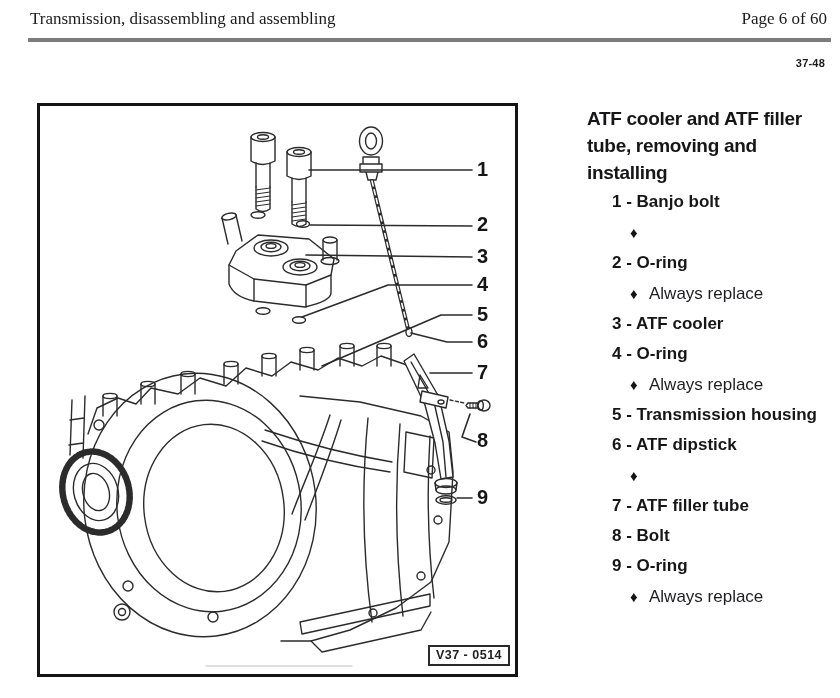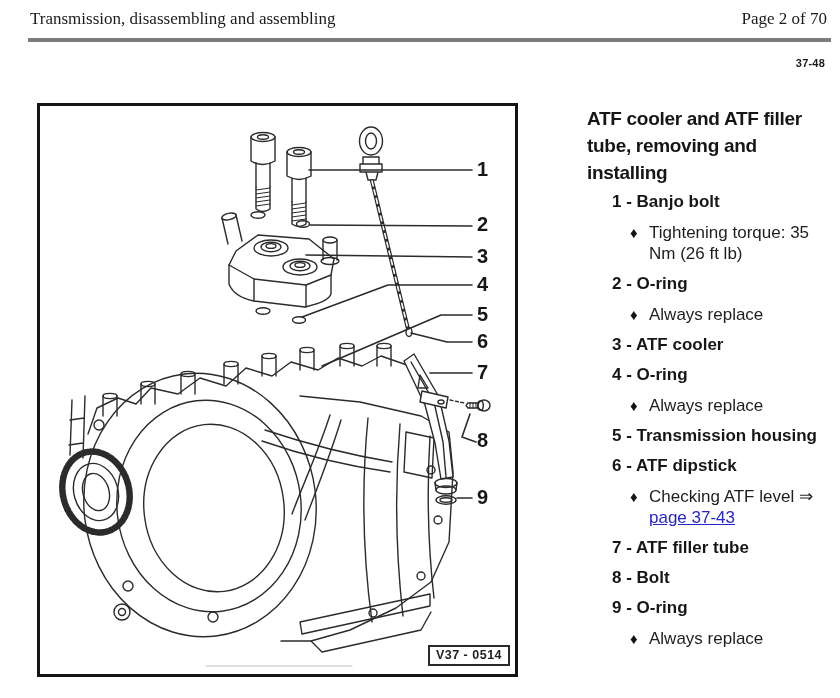--- a/index.html
+++ b/index.html
@@ -33,21 +33,21 @@
   .note .bullet{flex:0 0 19px;font-size:15px;line-height:21px;color:#141414;}
   .note .ntext{flex:1;}
   .page-link{color:#2525cf;text-decoration:underline;cursor:pointer;}
 </style>
 </head>
 <body>
 
 <div id="page">
 
   <div class="hdr-title">Transmission, disassembling and assembling</div>
-  <div class="hdr-page">Page 2 of 70</div>
+  <div class="hdr-page">Page 6 of 60</div>
   <div class="hdr-rule"></div>
   <div class="sec-num">37-48</div>
 
   <div class="fig-box">
     <svg viewBox="40 106 475 568" xmlns="http://www.w3.org/2000/svg">
       <g stroke="#2b2b2b" fill="none" stroke-width="1.4" stroke-linejoin="round" stroke-linecap="round">
 
         <g>
           <ellipse cx="263" cy="137" rx="12" ry="4.5"></ellipse>
           <path d="M251,137 L251,161 M275,137 L275,161 M251,161 Q263,168 275,161"></path>
@@ -189,38 +189,36 @@
     </div>
 
   <div class="fig-label">V37 - 0514</div>
 
   <div class="col">
     <div class="heading">ATF cooler and ATF filler tube, removing and installing</div>
     <div class="parts">
         <div class="item">1 - Banjo bolt</div>
         <div class="note">
           <span class="bullet">♦</span>
-          <span class="ntext">Tightening torque: 35 Nm (26 ft lb)</span>
         </div>
         <div class="item">2 - O-ring</div>
         <div class="note">
           <span class="bullet">♦</span>
           <span class="ntext">Always replace</span>
         </div>
         <div class="item">3 - ATF cooler</div>
         <div class="item">4 - O-ring</div>
         <div class="note">
           <span class="bullet">♦</span>
           <span class="ntext">Always replace</span>
         </div>
         <div class="item">5 - Transmission housing</div>
         <div class="item">6 - ATF dipstick</div>
         <div class="note">
           <span class="bullet">♦</span>
-          <span class="ntext">Checking ATF level ⇒ <a class="page-link" href="#">page 37-43</a></span>
         </div>
         <div class="item">7 - ATF filler tube</div>
         <div class="item">8 - Bolt</div>
         <div class="item">9 - O-ring</div>
         <div class="note">
           <span class="bullet">♦</span>
           <span class="ntext">Always replace</span>
         </div>
       </div>
   </div>

